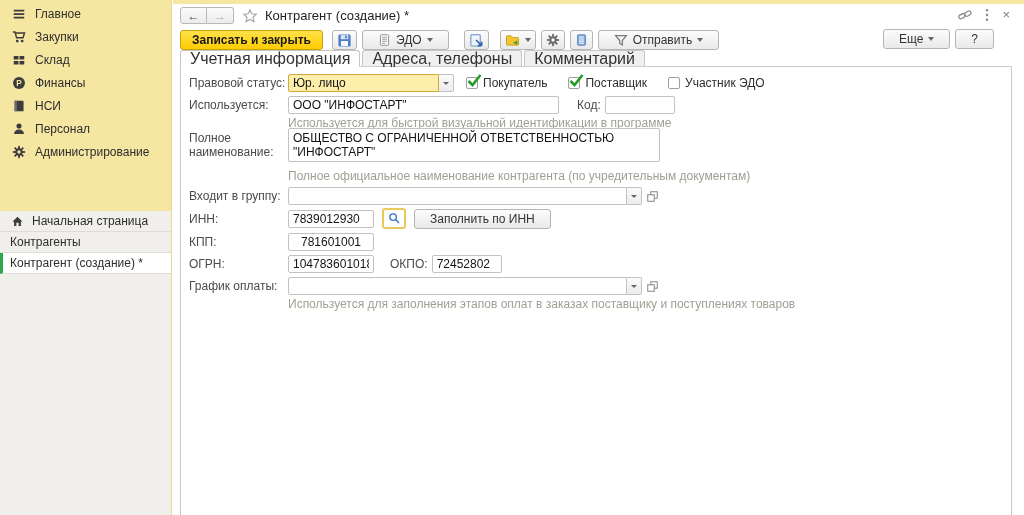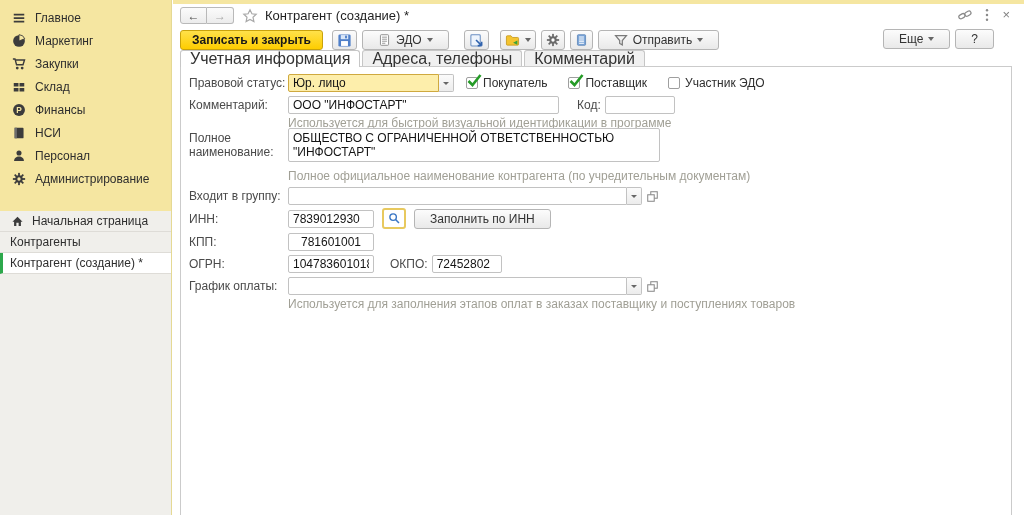--- a/index.html
+++ b/index.html
@@ -3,21 +3,21 @@
 <meta charset="utf-8">
 <style>
   * { margin:0; padding:0; box-sizing:border-box; }
   html,body { width:1024px; height:515px; }
   body { position:relative; background:#fff; font-family:"Liberation Sans", sans-serif; font-size:12px; color:#2e2e2e; overflow:hidden; }
   svg { display:block; }
 
   
   .sidebar { position:absolute; left:0; top:0; width:172px; height:515px; background:#f0efeb; border-right:1px solid #e5d994; }
   .menu { height:211px; background:#f5e6a1; padding-top:2px; }
-  .menu-item { height:23px; display:flex; align-items:flex-end; padding-left:11px; gap:9px; cursor:pointer; color:#2e2e2e; }
+  .menu-item { height:23px; display:flex; align-items:center; padding-left:11px; gap:9px; cursor:pointer; color:#2e2e2e; }
   .mi-icon { width:15px; height:15px; flex:none; display:flex; align-items:center; justify-content:center; }
   .side-tab { height:21px; display:flex; align-items:center; padding-left:10px; gap:7px; border-bottom:1px solid #dedcd7; background:#f0efeb; cursor:pointer; }
   .side-tab:first-of-type { border-top:1px solid #d8d6d1; }
   .side-tab.active { background:#fff; border-left:3px solid #2da84c; padding-left:7px; }
 
   
   .main { position:absolute; left:173px; top:0; width:851px; height:515px; background:#fff; }
   .top-strip { height:4px; background:#f5e6a1; }
   .header-row { position:relative; height:23px; display:flex; align-items:center; padding-left:7px; }
   .nav-btn { width:27px; height:17px; border:1px solid #b9b9b9; background:linear-gradient(#fbfbfb,#ececec); display:flex; align-items:center; justify-content:center; font-size:12px; color:#4a4a4a; cursor:pointer; }
@@ -67,29 +67,20 @@
       <span class="mi-icon">
           <svg width="14" height="14" viewBox="0 0 16 16">
             <path fill="#3c3c3c" d="M2 3h12v2.2H2zM2 7h12v2.2H2zM2 11h12v2.2H2z"></path>
           </svg>
         </span>
       <span>Главное</span>
     </div>
     <div class="menu-item">
       <span class="mi-icon">
           <svg width="14" height="14" viewBox="0 0 16 16">
-            <circle cx="8" cy="8" r="6.7" fill="#3c3c3c"></circle>
-            <path d="M8 8 L8 0.8 A7.2 7.2 0 0 1 14.6 5.4 Z" fill="#f5e6a1" stroke="#3c3c3c" stroke-width="1"></path>
-          </svg>
-        </span>
-      <span>Маркетинг</span>
-    </div>
-    <div class="menu-item">
-      <span class="mi-icon">
-          <svg width="14" height="14" viewBox="0 0 16 16">
             <path d="M1 2.2h2.4l1.8 6.6h7.4l1.7-5.3H4.2" fill="none" stroke="#3c3c3c" stroke-width="1.6"></path>
             <circle cx="6" cy="12.6" r="1.6" fill="#3c3c3c"></circle>
             <circle cx="11.6" cy="12.6" r="1.6" fill="#3c3c3c"></circle>
           </svg>
         </span>
       <span>Закупки</span>
     </div>
     <div class="menu-item">
       <span class="mi-icon">
           <svg width="14" height="14" viewBox="0 0 16 16">
@@ -307,21 +298,21 @@
           <span>Поставщик</span>
         </span>
         <span class="cb">
           <span class="cb-box"></span>
           <span>Участник ЭДО</span>
         </span>
       </div>
     </div>
 
     <div class="frow" style="top:29px">
-      <span class="flabel">Комментарий:</span>
+      <span class="flabel">Используется:</span>
       <input class="inp" style="width: 271px;" value="ООО &quot;ИНФОСТАРТ&quot;">
       <span style="margin-left:18px;color:#4a4a4a">Код:</span>
       <input class="inp" style="width: 70px; margin-left: 4px;">
     </div>
     <div class="hint" style="top:49px">Используется для быстрой визуальной идентификации в программе</div>
 
     <div class="frow" style="top:61px;align-items:flex-start">
       <span class="flabel" style="padding-top:3px">Полное наименование:</span>
       <textarea class="inp" style="">ОБЩЕСТВО С ОГРАНИЧЕННОЙ ОТВЕТСТВЕННОСТЬЮ "ИНФОСТАРТ"</textarea>
     </div>

